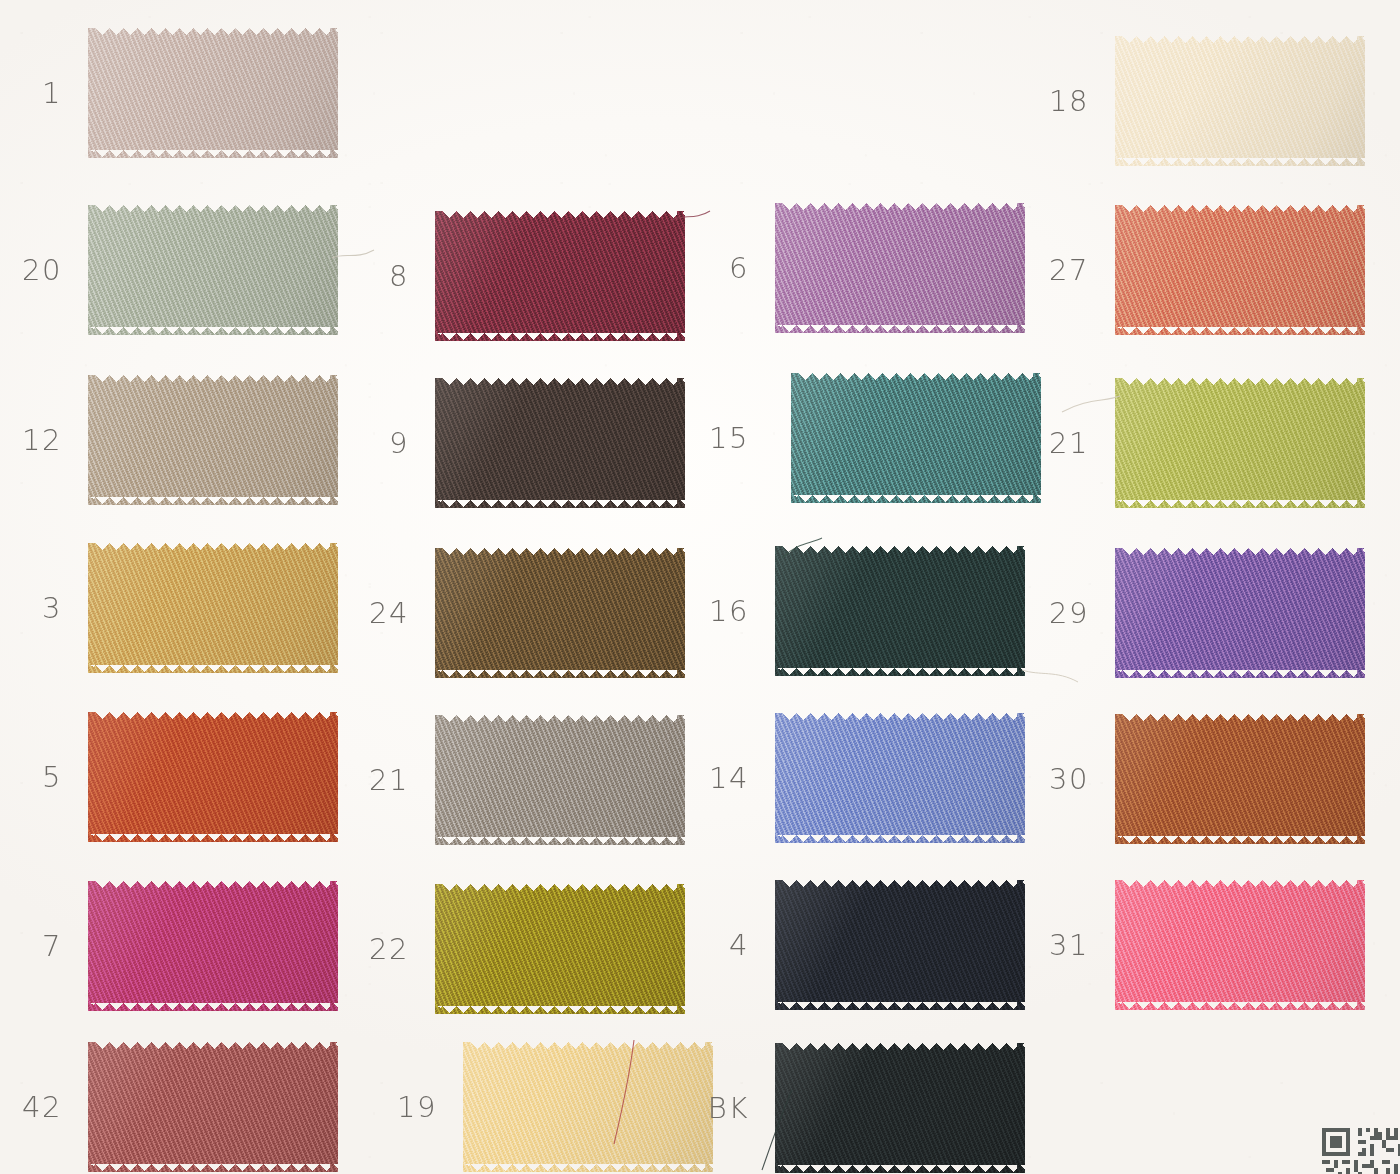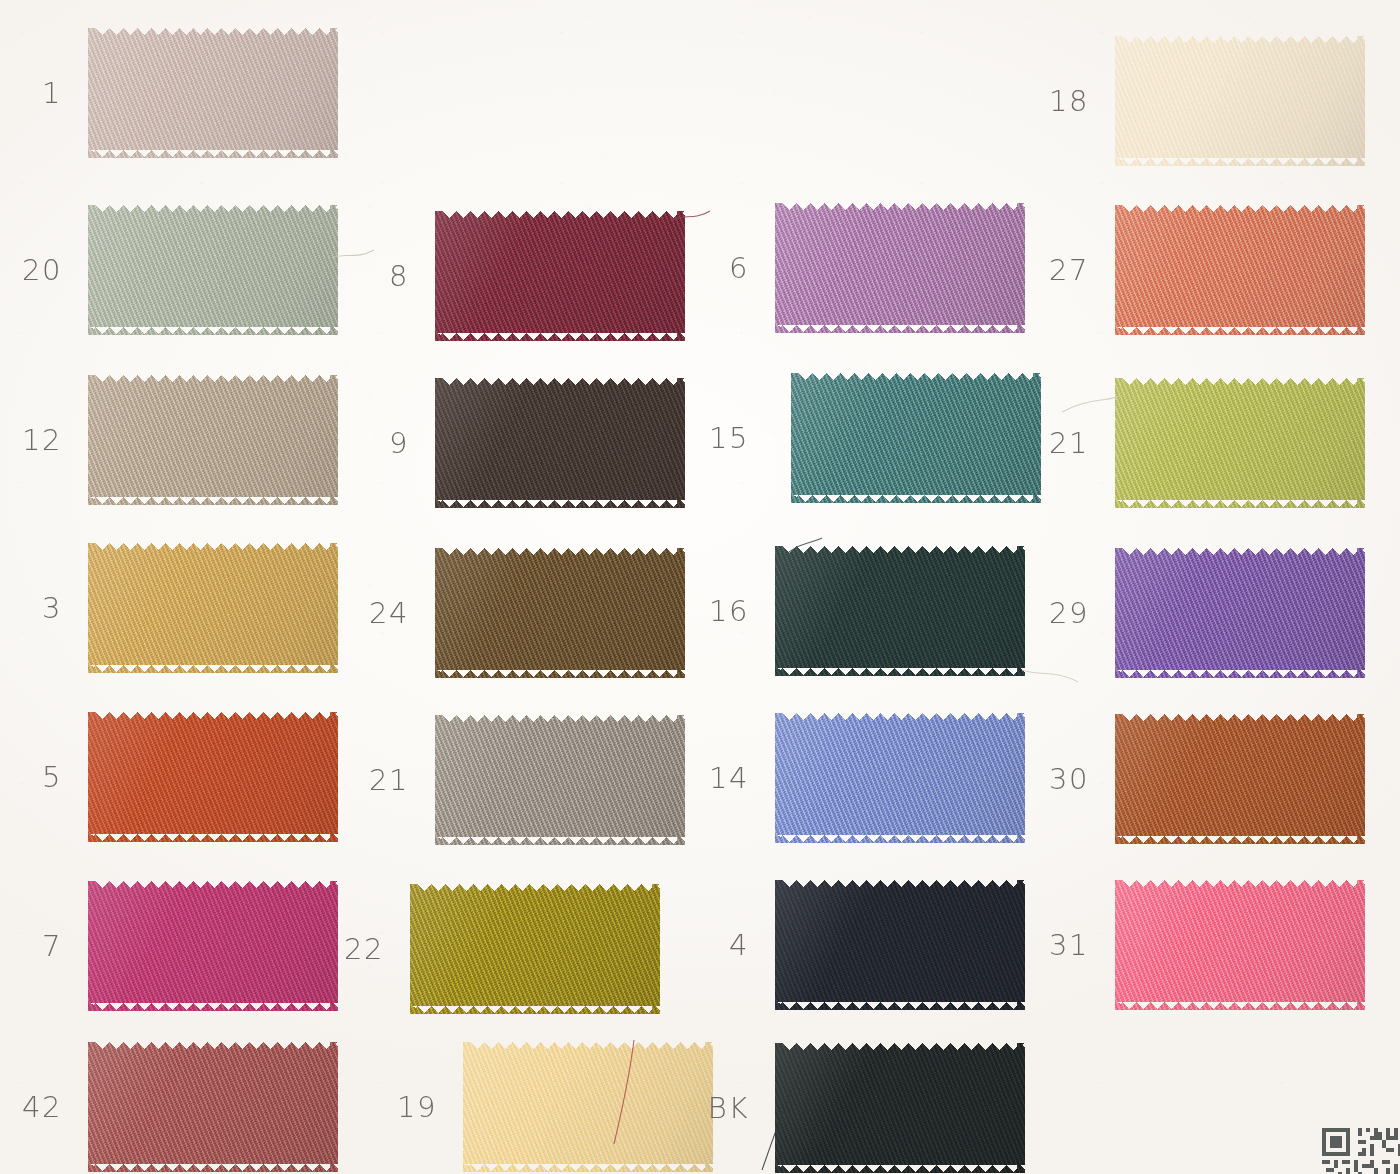--- a/index.html
+++ b/index.html
@@ -241,21 +241,21 @@
       </div>
       <div class="swatch-cell" style="left: 435px; top: 715px; width: 250px; height: 130px;">
         <div class="swatch-label">21</div>
         <div class="swatch">
           <div class="swatch-fabric" style="background: rgb(156, 147, 137);">
             <div class="swatch-weave"></div>
             <div class="swatch-shade"></div>
           </div>
         </div>
       </div>
-      <div class="swatch-cell" style="left: 410px; top: 884px; width: 224px; height: 130px;">
+      <div class="swatch-cell" style="left: 435px; top: 884px; width: 224px; height: 130px;">
         <div class="swatch-label">22</div>
         <div class="swatch">
           <div class="swatch-fabric" style="background: rgb(156, 139, 34);">
             <div class="swatch-weave"></div>
             <div class="swatch-shade"></div>
           </div>
         </div>
       </div>
       <div class="swatch-cell" style="left: 435px; top: 1042px; width: 250px; height: 130px; margin-left: 28px;">
         <div class="swatch-label">19</div>

